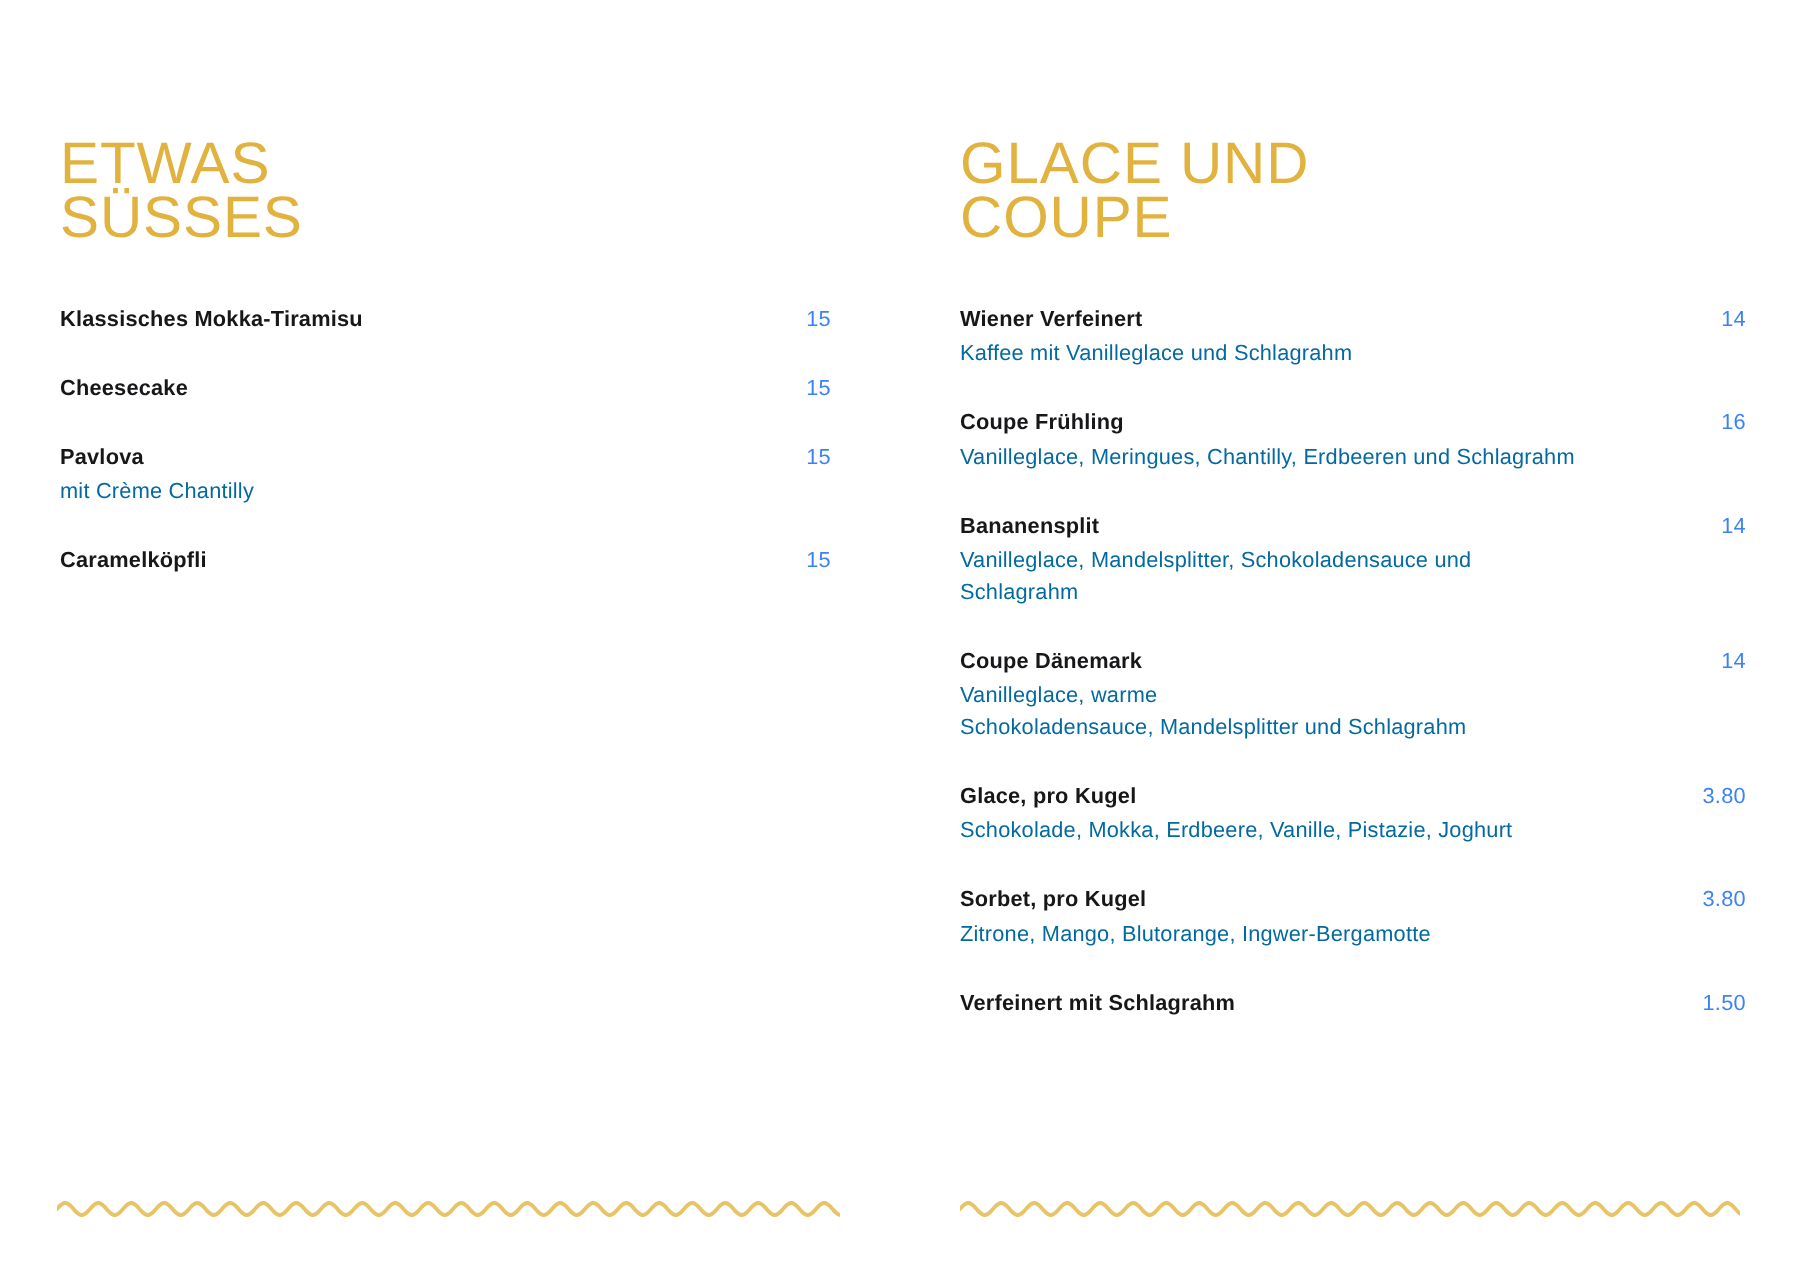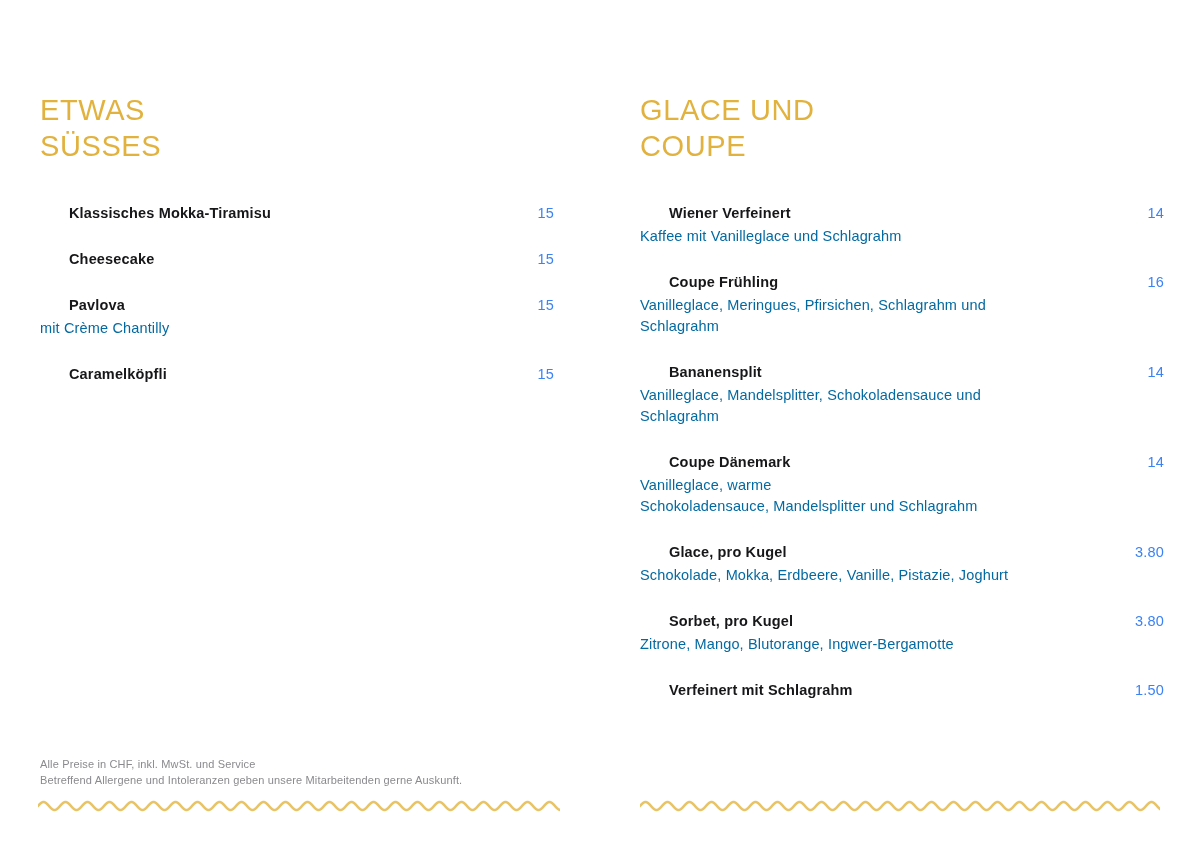--- a/index.html
+++ b/index.html
@@ -42,21 +42,21 @@
   }
   .column-right {
     width: 600px;
     padding-left: 40px;
     padding-right: 36px;
     padding-top: 92px;
   }
 
   .section-title {
     color: #e2b23f;
-    font-size: 29px;
+    font-size: 39px;
     line-height: 36px;
     font-weight: 400;
     letter-spacing: 0.6px;
     white-space: pre-line;
     margin: 0 0 38px 0;
     text-transform: none;
   }
 
   .items {
     margin: 0;
@@ -75,21 +75,20 @@
     justify-content: space-between;
     gap: 16px;
   }
 
   .item-name {
     color: #17171a;
     font-size: 14.5px;
     line-height: 22px;
     font-weight: 700;
     letter-spacing: 0.15px;
-    margin-left: 29px;
   }
 
   .item-price {
     color: #3b82f6;
     font-size: 14.5px;
     line-height: 22px;
     font-weight: 400;
     letter-spacing: 0.2px;
     white-space: nowrap;
     flex: none;
@@ -192,21 +191,21 @@
             <span class="item-price">14</span>
           </div>
           <div class="item-desc">Kaffee mit Vanilleglace und Schlagrahm</div>
         </li>
 
         <li class="item">
           <div class="item-head">
             <span class="item-name">Coupe Frühling</span>
             <span class="item-price">16</span>
           </div>
-          <div class="item-desc">Vanilleglace, Meringues, Pfirsichen, Schlagrahm und Schlagrahm</div>
+          <div class="item-desc">Vanilleglace, Meringues, Chantilly, Erdbeeren und Schlagrahm</div>
         </li>
 
         <li class="item">
           <div class="item-head">
             <span class="item-name">Bananensplit</span>
             <span class="item-price">14</span>
           </div>
           <div class="item-desc">Vanilleglace, Mandelsplitter, Schokoladensauce und Schlagrahm</div>
         </li>
 
@@ -241,22 +240,20 @@
             <span class="item-price">1.50</span>
           </div>
           <div class="item-desc"></div>
         </li>
 
       </ul>
     </div>
 
   </div>
 
-  <div class="footer-note">Alle Preise in CHF, inkl. MwSt. und Service
-Betreffend Allergene und Intoleranzen geben unsere Mitarbeitenden gerne Auskunft.</div>
 
   <div class="wave wave-left">
     <svg viewBox="0 0 522 18" preserveAspectRatio="none" aria-hidden="true">
       <path id="wl" fill="none" stroke="#e8c469" stroke-width="2.6" stroke-linecap="round" d="M 0 9 L 1.00 7.87 L 2.00 6.84 L 3.00 5.98 L 4.00 5.36 L 5.00 5.04 L 6.00 5.04 L 7.00 5.36 L 8.00 5.98 L 9.00 6.84 L 10.00 7.87 L 11.00 9.00 L 12.00 10.13 L 13.00 11.16 L 14.00 12.02 L 15.00 12.64 L 16.00 12.96 L 17.00 12.96 L 18.00 12.64 L 19.00 12.02 L 20.00 11.16 L 21.00 10.13 L 22.00 9.00 L 23.00 7.87 L 24.00 6.84 L 25.00 5.98 L 26.00 5.36 L 27.00 5.04 L 28.00 5.04 L 29.00 5.36 L 30.00 5.98 L 31.00 6.84 L 32.00 7.87 L 33.00 9.00 L 34.00 10.13 L 35.00 11.16 L 36.00 12.02 L 37.00 12.64 L 38.00 12.96 L 39.00 12.96 L 40.00 12.64 L 41.00 12.02 L 42.00 11.16 L 43.00 10.13 L 44.00 9.00 L 45.00 7.87 L 46.00 6.84 L 47.00 5.98 L 48.00 5.36 L 49.00 5.04 L 50.00 5.04 L 51.00 5.36 L 52.00 5.98 L 53.00 6.84 L 54.00 7.87 L 55.00 9.00 L 56.00 10.13 L 57.00 11.16 L 58.00 12.02 L 59.00 12.64 L 60.00 12.96 L 61.00 12.96 L 62.00 12.64 L 63.00 12.02 L 64.00 11.16 L 65.00 10.13 L 66.00 9.00 L 67.00 7.87 L 68.00 6.84 L 69.00 5.98 L 70.00 5.36 L 71.00 5.04 L 72.00 5.04 L 73.00 5.36 L 74.00 5.98 L 75.00 6.84 L 76.00 7.87 L 77.00 9.00 L 78.00 10.13 L 79.00 11.16 L 80.00 12.02 L 81.00 12.64 L 82.00 12.96 L 83.00 12.96 L 84.00 12.64 L 85.00 12.02 L 86.00 11.16 L 87.00 10.13 L 88.00 9.00 L 89.00 7.87 L 90.00 6.84 L 91.00 5.98 L 92.00 5.36 L 93.00 5.04 L 94.00 5.04 L 95.00 5.36 L 96.00 5.98 L 97.00 6.84 L 98.00 7.87 L 99.00 9.00 L 100.00 10.13 L 101.00 11.16 L 102.00 12.02 L 103.00 12.64 L 104.00 12.96 L 105.00 12.96 L 106.00 12.64 L 107.00 12.02 L 108.00 11.16 L 109.00 10.13 L 110.00 9.00 L 111.00 7.87 L 112.00 6.84 L 113.00 5.98 L 114.00 5.36 L 115.00 5.04 L 116.00 5.04 L 117.00 5.36 L 118.00 5.98 L 119.00 6.84 L 120.00 7.87 L 121.00 9.00 L 122.00 10.13 L 123.00 11.16 L 124.00 12.02 L 125.00 12.64 L 126.00 12.96 L 127.00 12.96 L 128.00 12.64 L 129.00 12.02 L 130.00 11.16 L 131.00 10.13 L 132.00 9.00 L 133.00 7.87 L 134.00 6.84 L 135.00 5.98 L 136.00 5.36 L 137.00 5.04 L 138.00 5.04 L 139.00 5.36 L 140.00 5.98 L 141.00 6.84 L 142.00 7.87 L 143.00 9.00 L 144.00 10.13 L 145.00 11.16 L 146.00 12.02 L 147.00 12.64 L 148.00 12.96 L 149.00 12.96 L 150.00 12.64 L 151.00 12.02 L 152.00 11.16 L 153.00 10.13 L 154.00 9.00 L 155.00 7.87 L 156.00 6.84 L 157.00 5.98 L 158.00 5.36 L 159.00 5.04 L 160.00 5.04 L 161.00 5.36 L 162.00 5.98 L 163.00 6.84 L 164.00 7.87 L 165.00 9.00 L 166.00 10.13 L 167.00 11.16 L 168.00 12.02 L 169.00 12.64 L 170.00 12.96 L 171.00 12.96 L 172.00 12.64 L 173.00 12.02 L 174.00 11.16 L 175.00 10.13 L 176.00 9.00 L 177.00 7.87 L 178.00 6.84 L 179.00 5.98 L 180.00 5.36 L 181.00 5.04 L 182.00 5.04 L 183.00 5.36 L 184.00 5.98 L 185.00 6.84 L 186.00 7.87 L 187.00 9.00 L 188.00 10.13 L 189.00 11.16 L 190.00 12.02 L 191.00 12.64 L 192.00 12.96 L 193.00 12.96 L 194.00 12.64 L 195.00 12.02 L 196.00 11.16 L 197.00 10.13 L 198.00 9.00 L 199.00 7.87 L 200.00 6.84 L 201.00 5.98 L 202.00 5.36 L 203.00 5.04 L 204.00 5.04 L 205.00 5.36 L 206.00 5.98 L 207.00 6.84 L 208.00 7.87 L 209.00 9.00 L 210.00 10.13 L 211.00 11.16 L 212.00 12.02 L 213.00 12.64 L 214.00 12.96 L 215.00 12.96 L 216.00 12.64 L 217.00 12.02 L 218.00 11.16 L 219.00 10.13 L 220.00 9.00 L 221.00 7.87 L 222.00 6.84 L 223.00 5.98 L 224.00 5.36 L 225.00 5.04 L 226.00 5.04 L 227.00 5.36 L 228.00 5.98 L 229.00 6.84 L 230.00 7.87 L 231.00 9.00 L 232.00 10.13 L 233.00 11.16 L 234.00 12.02 L 235.00 12.64 L 236.00 12.96 L 237.00 12.96 L 238.00 12.64 L 239.00 12.02 L 240.00 11.16 L 241.00 10.13 L 242.00 9.00 L 243.00 7.87 L 244.00 6.84 L 245.00 5.98 L 246.00 5.36 L 247.00 5.04 L 248.00 5.04 L 249.00 5.36 L 250.00 5.98 L 251.00 6.84 L 252.00 7.87 L 253.00 9.00 L 254.00 10.13 L 255.00 11.16 L 256.00 12.02 L 257.00 12.64 L 258.00 12.96 L 259.00 12.96 L 260.00 12.64 L 261.00 12.02 L 262.00 11.16 L 263.00 10.13 L 264.00 9.00 L 265.00 7.87 L 266.00 6.84 L 267.00 5.98 L 268.00 5.36 L 269.00 5.04 L 270.00 5.04 L 271.00 5.36 L 272.00 5.98 L 273.00 6.84 L 274.00 7.87 L 275.00 9.00 L 276.00 10.13 L 277.00 11.16 L 278.00 12.02 L 279.00 12.64 L 280.00 12.96 L 281.00 12.96 L 282.00 12.64 L 283.00 12.02 L 284.00 11.16 L 285.00 10.13 L 286.00 9.00 L 287.00 7.87 L 288.00 6.84 L 289.00 5.98 L 290.00 5.36 L 291.00 5.04 L 292.00 5.04 L 293.00 5.36 L 294.00 5.98 L 295.00 6.84 L 296.00 7.87 L 297.00 9.00 L 298.00 10.13 L 299.00 11.16 L 300.00 12.02 L 301.00 12.64 L 302.00 12.96 L 303.00 12.96 L 304.00 12.64 L 305.00 12.02 L 306.00 11.16 L 307.00 10.13 L 308.00 9.00 L 309.00 7.87 L 310.00 6.84 L 311.00 5.98 L 312.00 5.36 L 313.00 5.04 L 314.00 5.04 L 315.00 5.36 L 316.00 5.98 L 317.00 6.84 L 318.00 7.87 L 319.00 9.00 L 320.00 10.13 L 321.00 11.16 L 322.00 12.02 L 323.00 12.64 L 324.00 12.96 L 325.00 12.96 L 326.00 12.64 L 327.00 12.02 L 328.00 11.16 L 329.00 10.13 L 330.00 9.00 L 331.00 7.87 L 332.00 6.84 L 333.00 5.98 L 334.00 5.36 L 335.00 5.04 L 336.00 5.04 L 337.00 5.36 L 338.00 5.98 L 339.00 6.84 L 340.00 7.87 L 341.00 9.00 L 342.00 10.13 L 343.00 11.16 L 344.00 12.02 L 345.00 12.64 L 346.00 12.96 L 347.00 12.96 L 348.00 12.64 L 349.00 12.02 L 350.00 11.16 L 351.00 10.13 L 352.00 9.00 L 353.00 7.87 L 354.00 6.84 L 355.00 5.98 L 356.00 5.36 L 357.00 5.04 L 358.00 5.04 L 359.00 5.36 L 360.00 5.98 L 361.00 6.84 L 362.00 7.87 L 363.00 9.00 L 364.00 10.13 L 365.00 11.16 L 366.00 12.02 L 367.00 12.64 L 368.00 12.96 L 369.00 12.96 L 370.00 12.64 L 371.00 12.02 L 372.00 11.16 L 373.00 10.13 L 374.00 9.00 L 375.00 7.87 L 376.00 6.84 L 377.00 5.98 L 378.00 5.36 L 379.00 5.04 L 380.00 5.04 L 381.00 5.36 L 382.00 5.98 L 383.00 6.84 L 384.00 7.87 L 385.00 9.00 L 386.00 10.13 L 387.00 11.16 L 388.00 12.02 L 389.00 12.64 L 390.00 12.96 L 391.00 12.96 L 392.00 12.64 L 393.00 12.02 L 394.00 11.16 L 395.00 10.13 L 396.00 9.00 L 397.00 7.87 L 398.00 6.84 L 399.00 5.98 L 400.00 5.36 L 401.00 5.04 L 402.00 5.04 L 403.00 5.36 L 404.00 5.98 L 405.00 6.84 L 406.00 7.87 L 407.00 9.00 L 408.00 10.13 L 409.00 11.16 L 410.00 12.02 L 411.00 12.64 L 412.00 12.96 L 413.00 12.96 L 414.00 12.64 L 415.00 12.02 L 416.00 11.16 L 417.00 10.13 L 418.00 9.00 L 419.00 7.87 L 420.00 6.84 L 421.00 5.98 L 422.00 5.36 L 423.00 5.04 L 424.00 5.04 L 425.00 5.36 L 426.00 5.98 L 427.00 6.84 L 428.00 7.87 L 429.00 9.00 L 430.00 10.13 L 431.00 11.16 L 432.00 12.02 L 433.00 12.64 L 434.00 12.96 L 435.00 12.96 L 436.00 12.64 L 437.00 12.02 L 438.00 11.16 L 439.00 10.13 L 440.00 9.00 L 441.00 7.87 L 442.00 6.84 L 443.00 5.98 L 444.00 5.36 L 445.00 5.04 L 446.00 5.04 L 447.00 5.36 L 448.00 5.98 L 449.00 6.84 L 450.00 7.87 L 451.00 9.00 L 452.00 10.13 L 453.00 11.16 L 454.00 12.02 L 455.00 12.64 L 456.00 12.96 L 457.00 12.96 L 458.00 12.64 L 459.00 12.02 L 460.00 11.16 L 461.00 10.13 L 462.00 9.00 L 463.00 7.87 L 464.00 6.84 L 465.00 5.98 L 466.00 5.36 L 467.00 5.04 L 468.00 5.04 L 469.00 5.36 L 470.00 5.98 L 471.00 6.84 L 472.00 7.87 L 473.00 9.00 L 474.00 10.13 L 475.00 11.16 L 476.00 12.02 L 477.00 12.64 L 478.00 12.96 L 479.00 12.96 L 480.00 12.64 L 481.00 12.02 L 482.00 11.16 L 483.00 10.13 L 484.00 9.00 L 485.00 7.87 L 486.00 6.84 L 487.00 5.98 L 488.00 5.36 L 489.00 5.04 L 490.00 5.04 L 491.00 5.36 L 492.00 5.98 L 493.00 6.84 L 494.00 7.87 L 495.00 9.00 L 496.00 10.13 L 497.00 11.16 L 498.00 12.02 L 499.00 12.64 L 500.00 12.96 L 501.00 12.96 L 502.00 12.64 L 503.00 12.02 L 504.00 11.16 L 505.00 10.13 L 506.00 9.00 L 507.00 7.87 L 508.00 6.84 L 509.00 5.98 L 510.00 5.36 L 511.00 5.04 L 512.00 5.04 L 513.00 5.36 L 514.00 5.98 L 515.00 6.84 L 516.00 7.87 L 517.00 9.00 L 518.00 10.13 L 519.00 11.16 L 520.00 12.02 L 521.00 12.64 L 522.00 12.96"></path>
     </svg>
   </div>
 
   <div class="wave wave-right">
     <svg viewBox="0 0 520 18" preserveAspectRatio="none" aria-hidden="true">
       <path id="wr" fill="none" stroke="#e8c469" stroke-width="2.6" stroke-linecap="round" d="M 0 9 L 1.00 7.87 L 2.00 6.84 L 3.00 5.98 L 4.00 5.36 L 5.00 5.04 L 6.00 5.04 L 7.00 5.36 L 8.00 5.98 L 9.00 6.84 L 10.00 7.87 L 11.00 9.00 L 12.00 10.13 L 13.00 11.16 L 14.00 12.02 L 15.00 12.64 L 16.00 12.96 L 17.00 12.96 L 18.00 12.64 L 19.00 12.02 L 20.00 11.16 L 21.00 10.13 L 22.00 9.00 L 23.00 7.87 L 24.00 6.84 L 25.00 5.98 L 26.00 5.36 L 27.00 5.04 L 28.00 5.04 L 29.00 5.36 L 30.00 5.98 L 31.00 6.84 L 32.00 7.87 L 33.00 9.00 L 34.00 10.13 L 35.00 11.16 L 36.00 12.02 L 37.00 12.64 L 38.00 12.96 L 39.00 12.96 L 40.00 12.64 L 41.00 12.02 L 42.00 11.16 L 43.00 10.13 L 44.00 9.00 L 45.00 7.87 L 46.00 6.84 L 47.00 5.98 L 48.00 5.36 L 49.00 5.04 L 50.00 5.04 L 51.00 5.36 L 52.00 5.98 L 53.00 6.84 L 54.00 7.87 L 55.00 9.00 L 56.00 10.13 L 57.00 11.16 L 58.00 12.02 L 59.00 12.64 L 60.00 12.96 L 61.00 12.96 L 62.00 12.64 L 63.00 12.02 L 64.00 11.16 L 65.00 10.13 L 66.00 9.00 L 67.00 7.87 L 68.00 6.84 L 69.00 5.98 L 70.00 5.36 L 71.00 5.04 L 72.00 5.04 L 73.00 5.36 L 74.00 5.98 L 75.00 6.84 L 76.00 7.87 L 77.00 9.00 L 78.00 10.13 L 79.00 11.16 L 80.00 12.02 L 81.00 12.64 L 82.00 12.96 L 83.00 12.96 L 84.00 12.64 L 85.00 12.02 L 86.00 11.16 L 87.00 10.13 L 88.00 9.00 L 89.00 7.87 L 90.00 6.84 L 91.00 5.98 L 92.00 5.36 L 93.00 5.04 L 94.00 5.04 L 95.00 5.36 L 96.00 5.98 L 97.00 6.84 L 98.00 7.87 L 99.00 9.00 L 100.00 10.13 L 101.00 11.16 L 102.00 12.02 L 103.00 12.64 L 104.00 12.96 L 105.00 12.96 L 106.00 12.64 L 107.00 12.02 L 108.00 11.16 L 109.00 10.13 L 110.00 9.00 L 111.00 7.87 L 112.00 6.84 L 113.00 5.98 L 114.00 5.36 L 115.00 5.04 L 116.00 5.04 L 117.00 5.36 L 118.00 5.98 L 119.00 6.84 L 120.00 7.87 L 121.00 9.00 L 122.00 10.13 L 123.00 11.16 L 124.00 12.02 L 125.00 12.64 L 126.00 12.96 L 127.00 12.96 L 128.00 12.64 L 129.00 12.02 L 130.00 11.16 L 131.00 10.13 L 132.00 9.00 L 133.00 7.87 L 134.00 6.84 L 135.00 5.98 L 136.00 5.36 L 137.00 5.04 L 138.00 5.04 L 139.00 5.36 L 140.00 5.98 L 141.00 6.84 L 142.00 7.87 L 143.00 9.00 L 144.00 10.13 L 145.00 11.16 L 146.00 12.02 L 147.00 12.64 L 148.00 12.96 L 149.00 12.96 L 150.00 12.64 L 151.00 12.02 L 152.00 11.16 L 153.00 10.13 L 154.00 9.00 L 155.00 7.87 L 156.00 6.84 L 157.00 5.98 L 158.00 5.36 L 159.00 5.04 L 160.00 5.04 L 161.00 5.36 L 162.00 5.98 L 163.00 6.84 L 164.00 7.87 L 165.00 9.00 L 166.00 10.13 L 167.00 11.16 L 168.00 12.02 L 169.00 12.64 L 170.00 12.96 L 171.00 12.96 L 172.00 12.64 L 173.00 12.02 L 174.00 11.16 L 175.00 10.13 L 176.00 9.00 L 177.00 7.87 L 178.00 6.84 L 179.00 5.98 L 180.00 5.36 L 181.00 5.04 L 182.00 5.04 L 183.00 5.36 L 184.00 5.98 L 185.00 6.84 L 186.00 7.87 L 187.00 9.00 L 188.00 10.13 L 189.00 11.16 L 190.00 12.02 L 191.00 12.64 L 192.00 12.96 L 193.00 12.96 L 194.00 12.64 L 195.00 12.02 L 196.00 11.16 L 197.00 10.13 L 198.00 9.00 L 199.00 7.87 L 200.00 6.84 L 201.00 5.98 L 202.00 5.36 L 203.00 5.04 L 204.00 5.04 L 205.00 5.36 L 206.00 5.98 L 207.00 6.84 L 208.00 7.87 L 209.00 9.00 L 210.00 10.13 L 211.00 11.16 L 212.00 12.02 L 213.00 12.64 L 214.00 12.96 L 215.00 12.96 L 216.00 12.64 L 217.00 12.02 L 218.00 11.16 L 219.00 10.13 L 220.00 9.00 L 221.00 7.87 L 222.00 6.84 L 223.00 5.98 L 224.00 5.36 L 225.00 5.04 L 226.00 5.04 L 227.00 5.36 L 228.00 5.98 L 229.00 6.84 L 230.00 7.87 L 231.00 9.00 L 232.00 10.13 L 233.00 11.16 L 234.00 12.02 L 235.00 12.64 L 236.00 12.96 L 237.00 12.96 L 238.00 12.64 L 239.00 12.02 L 240.00 11.16 L 241.00 10.13 L 242.00 9.00 L 243.00 7.87 L 244.00 6.84 L 245.00 5.98 L 246.00 5.36 L 247.00 5.04 L 248.00 5.04 L 249.00 5.36 L 250.00 5.98 L 251.00 6.84 L 252.00 7.87 L 253.00 9.00 L 254.00 10.13 L 255.00 11.16 L 256.00 12.02 L 257.00 12.64 L 258.00 12.96 L 259.00 12.96 L 260.00 12.64 L 261.00 12.02 L 262.00 11.16 L 263.00 10.13 L 264.00 9.00 L 265.00 7.87 L 266.00 6.84 L 267.00 5.98 L 268.00 5.36 L 269.00 5.04 L 270.00 5.04 L 271.00 5.36 L 272.00 5.98 L 273.00 6.84 L 274.00 7.87 L 275.00 9.00 L 276.00 10.13 L 277.00 11.16 L 278.00 12.02 L 279.00 12.64 L 280.00 12.96 L 281.00 12.96 L 282.00 12.64 L 283.00 12.02 L 284.00 11.16 L 285.00 10.13 L 286.00 9.00 L 287.00 7.87 L 288.00 6.84 L 289.00 5.98 L 290.00 5.36 L 291.00 5.04 L 292.00 5.04 L 293.00 5.36 L 294.00 5.98 L 295.00 6.84 L 296.00 7.87 L 297.00 9.00 L 298.00 10.13 L 299.00 11.16 L 300.00 12.02 L 301.00 12.64 L 302.00 12.96 L 303.00 12.96 L 304.00 12.64 L 305.00 12.02 L 306.00 11.16 L 307.00 10.13 L 308.00 9.00 L 309.00 7.87 L 310.00 6.84 L 311.00 5.98 L 312.00 5.36 L 313.00 5.04 L 314.00 5.04 L 315.00 5.36 L 316.00 5.98 L 317.00 6.84 L 318.00 7.87 L 319.00 9.00 L 320.00 10.13 L 321.00 11.16 L 322.00 12.02 L 323.00 12.64 L 324.00 12.96 L 325.00 12.96 L 326.00 12.64 L 327.00 12.02 L 328.00 11.16 L 329.00 10.13 L 330.00 9.00 L 331.00 7.87 L 332.00 6.84 L 333.00 5.98 L 334.00 5.36 L 335.00 5.04 L 336.00 5.04 L 337.00 5.36 L 338.00 5.98 L 339.00 6.84 L 340.00 7.87 L 341.00 9.00 L 342.00 10.13 L 343.00 11.16 L 344.00 12.02 L 345.00 12.64 L 346.00 12.96 L 347.00 12.96 L 348.00 12.64 L 349.00 12.02 L 350.00 11.16 L 351.00 10.13 L 352.00 9.00 L 353.00 7.87 L 354.00 6.84 L 355.00 5.98 L 356.00 5.36 L 357.00 5.04 L 358.00 5.04 L 359.00 5.36 L 360.00 5.98 L 361.00 6.84 L 362.00 7.87 L 363.00 9.00 L 364.00 10.13 L 365.00 11.16 L 366.00 12.02 L 367.00 12.64 L 368.00 12.96 L 369.00 12.96 L 370.00 12.64 L 371.00 12.02 L 372.00 11.16 L 373.00 10.13 L 374.00 9.00 L 375.00 7.87 L 376.00 6.84 L 377.00 5.98 L 378.00 5.36 L 379.00 5.04 L 380.00 5.04 L 381.00 5.36 L 382.00 5.98 L 383.00 6.84 L 384.00 7.87 L 385.00 9.00 L 386.00 10.13 L 387.00 11.16 L 388.00 12.02 L 389.00 12.64 L 390.00 12.96 L 391.00 12.96 L 392.00 12.64 L 393.00 12.02 L 394.00 11.16 L 395.00 10.13 L 396.00 9.00 L 397.00 7.87 L 398.00 6.84 L 399.00 5.98 L 400.00 5.36 L 401.00 5.04 L 402.00 5.04 L 403.00 5.36 L 404.00 5.98 L 405.00 6.84 L 406.00 7.87 L 407.00 9.00 L 408.00 10.13 L 409.00 11.16 L 410.00 12.02 L 411.00 12.64 L 412.00 12.96 L 413.00 12.96 L 414.00 12.64 L 415.00 12.02 L 416.00 11.16 L 417.00 10.13 L 418.00 9.00 L 419.00 7.87 L 420.00 6.84 L 421.00 5.98 L 422.00 5.36 L 423.00 5.04 L 424.00 5.04 L 425.00 5.36 L 426.00 5.98 L 427.00 6.84 L 428.00 7.87 L 429.00 9.00 L 430.00 10.13 L 431.00 11.16 L 432.00 12.02 L 433.00 12.64 L 434.00 12.96 L 435.00 12.96 L 436.00 12.64 L 437.00 12.02 L 438.00 11.16 L 439.00 10.13 L 440.00 9.00 L 441.00 7.87 L 442.00 6.84 L 443.00 5.98 L 444.00 5.36 L 445.00 5.04 L 446.00 5.04 L 447.00 5.36 L 448.00 5.98 L 449.00 6.84 L 450.00 7.87 L 451.00 9.00 L 452.00 10.13 L 453.00 11.16 L 454.00 12.02 L 455.00 12.64 L 456.00 12.96 L 457.00 12.96 L 458.00 12.64 L 459.00 12.02 L 460.00 11.16 L 461.00 10.13 L 462.00 9.00 L 463.00 7.87 L 464.00 6.84 L 465.00 5.98 L 466.00 5.36 L 467.00 5.04 L 468.00 5.04 L 469.00 5.36 L 470.00 5.98 L 471.00 6.84 L 472.00 7.87 L 473.00 9.00 L 474.00 10.13 L 475.00 11.16 L 476.00 12.02 L 477.00 12.64 L 478.00 12.96 L 479.00 12.96 L 480.00 12.64 L 481.00 12.02 L 482.00 11.16 L 483.00 10.13 L 484.00 9.00 L 485.00 7.87 L 486.00 6.84 L 487.00 5.98 L 488.00 5.36 L 489.00 5.04 L 490.00 5.04 L 491.00 5.36 L 492.00 5.98 L 493.00 6.84 L 494.00 7.87 L 495.00 9.00 L 496.00 10.13 L 497.00 11.16 L 498.00 12.02 L 499.00 12.64 L 500.00 12.96 L 501.00 12.96 L 502.00 12.64 L 503.00 12.02 L 504.00 11.16 L 505.00 10.13 L 506.00 9.00 L 507.00 7.87 L 508.00 6.84 L 509.00 5.98 L 510.00 5.36 L 511.00 5.04 L 512.00 5.04 L 513.00 5.36 L 514.00 5.98 L 515.00 6.84 L 516.00 7.87 L 517.00 9.00 L 518.00 10.13 L 519.00 11.16 L 520.00 12.02"></path>

